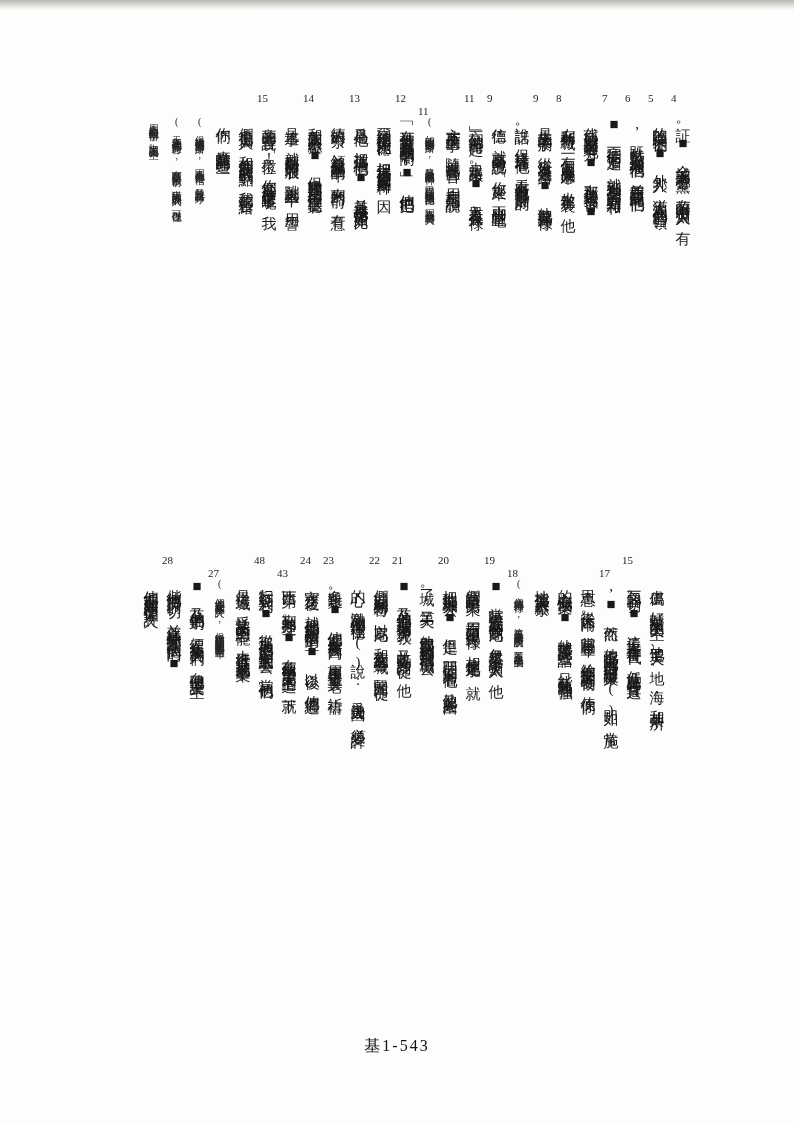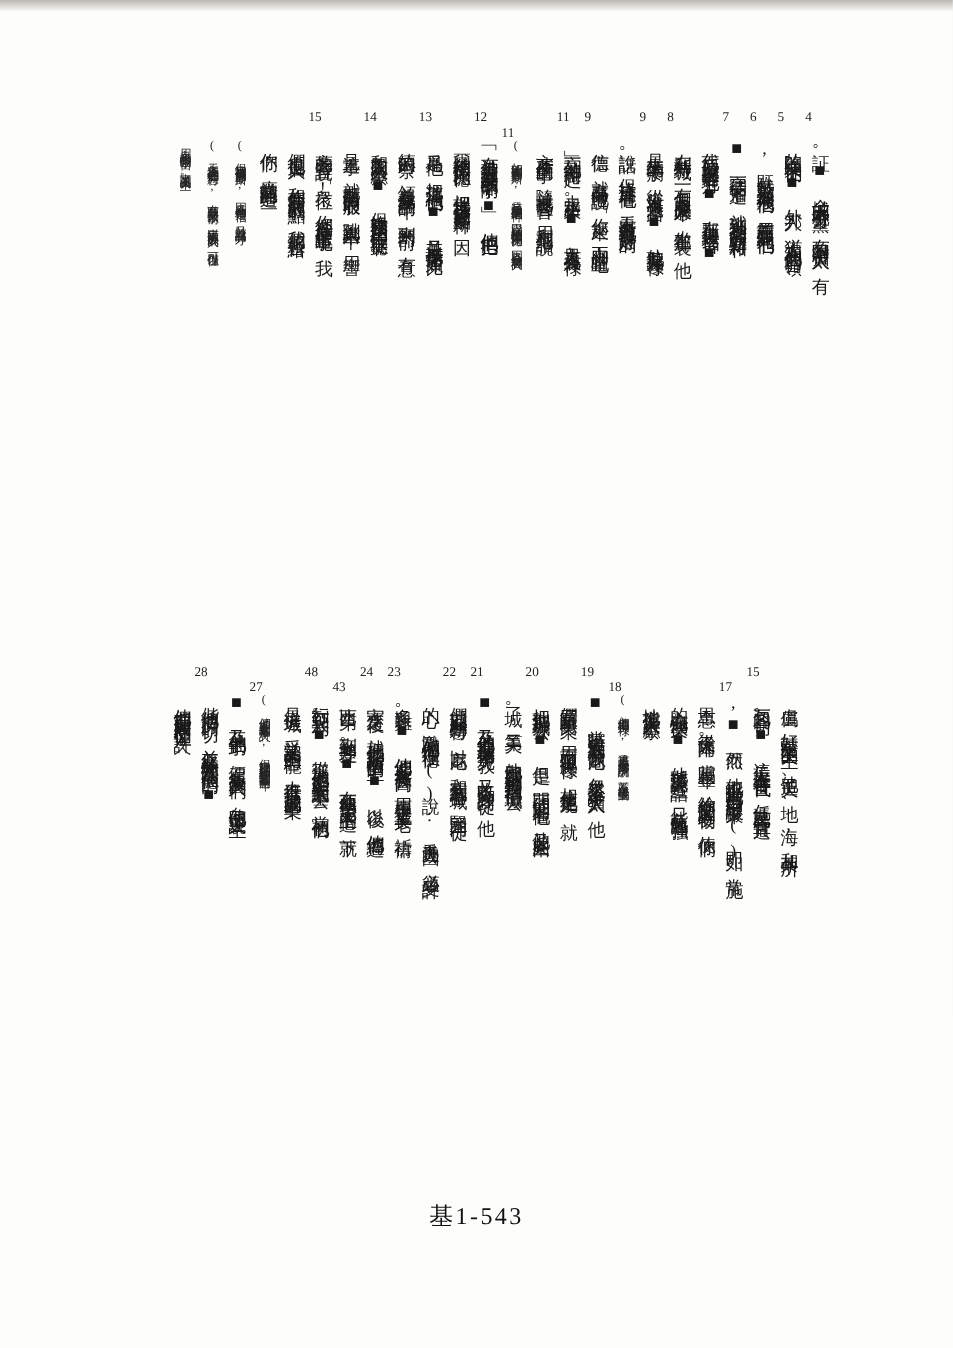--- a/index.html
+++ b/index.html
@@ -50,23 +50,23 @@
     margin:0 auto;
   }
   .block-bottom .vtext{height:420px;}
   .col.note .vtext{
     font-size:10px;
     line-height:11.5px;
     letter-spacing:1px;
     color:#242424;
   }
   .footer{
-    position:absolute;top:1000px;left:0;width:100%;
+    position:absolute;top:1036px;left:0;width:100%;
     text-align:center;
-    font-size:20px;letter-spacing:2px;color:#111;
+    font-size:16px;letter-spacing:2px;color:#111;
   }
 </style>
 </head>
 <body>
 
 <div class="page">
   <div class="scan-edge"></div>
   <div class="block block-top">
       <div class="col">
         <div class="vnum">4</div>

